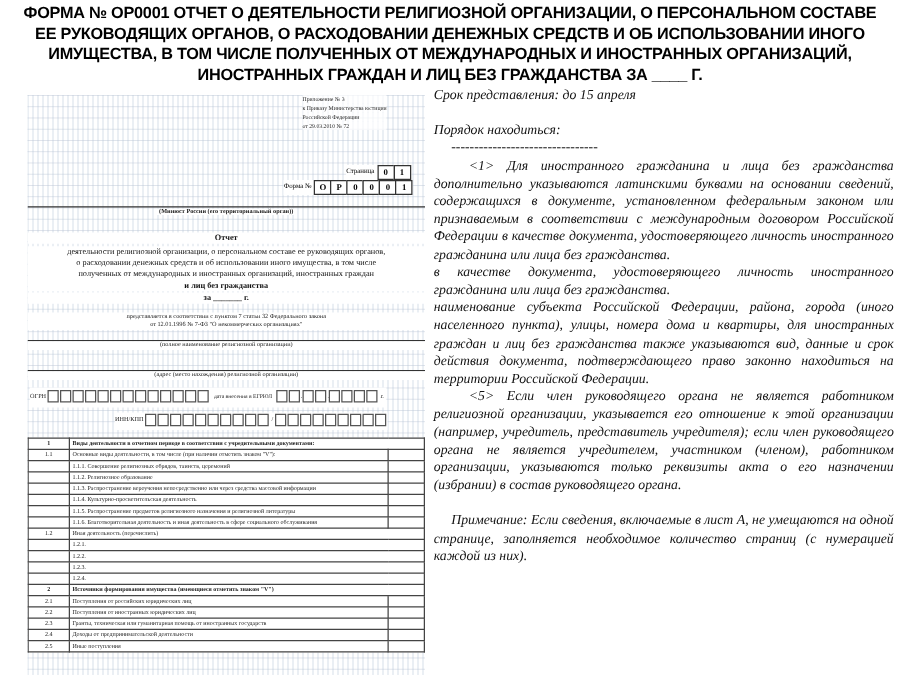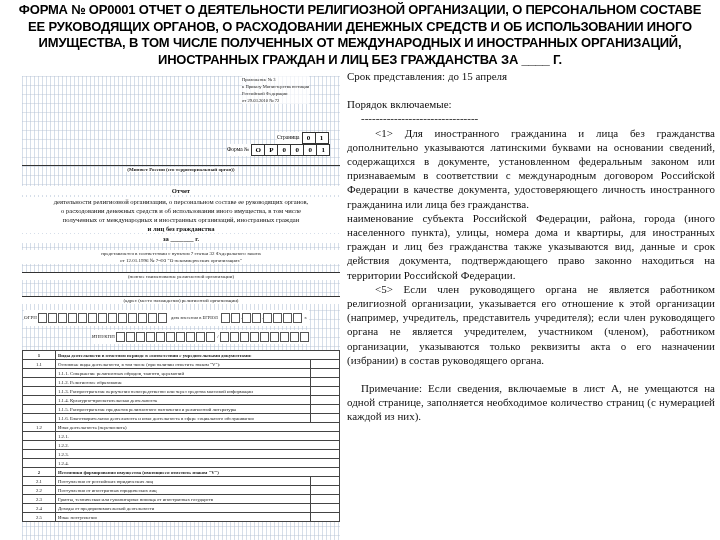--- a/index.html
+++ b/index.html
@@ -20,21 +20,21 @@
   .fi-center { position: absolute; left: 0; width: 318px; text-align: center; font-size: 5px; line-height: 7px; color:#222; }
   .fi-center span { background: #fff; padding: 0 2px; }
   .fi-report { position: absolute; left: 0; width: 318px; text-align: center; font-size: 6.6px; line-height: 9px; font-weight: bold; color:#111; background:#fff; }
   .fi-table { position: absolute; left: 0; width: 318px; border-collapse: collapse; background: #fff; font-size: 4.8px; }
   .fi-table td { border: 1px solid #444; padding: 0 2px; height: 8px; line-height: 7px; color:#222; }
   .fi-table td.num { width: 28px; text-align: center; }
   .fi-table td.chk { width: 24px; }
   .fi-table tr.bold td { font-weight: bold; }
   .sq { display:inline-block; width:7px; height:8px; border:1px solid #555; margin-right:1px; vertical-align:middle; background:#fff;}
   .right-col { position: absolute; left: 347px; top: 69px; width: 368px; font-family: "Liberation Serif", serif; font-size: 11px; line-height: 14.2px; color: #111; }
-  .right-col p { margin: 0; text-align: justify; }
+  .right-col p { margin: 0; text-align: justify; font-style: italic; }
   .ind { text-indent: 28px; }
   .ind2 { text-indent: 14px; }
   .gap { height: 14px; }
 </style>
 </head>
 <body>
 
 <div class="title">ФОРМА № ОР0001 ОТЧЕТ О ДЕЯТЕЛЬНОСТИ РЕЛИГИОЗНОЙ ОРГАНИЗАЦИИ, О ПЕРСОНАЛЬНОМ СОСТАВЕ ЕЕ РУКОВОДЯЩИХ ОРГАНОВ, О РАСХОДОВАНИИ ДЕНЕЖНЫХ СРЕДСТВ И ОБ ИСПОЛЬЗОВАНИИ ИНОГО ИМУЩЕСТВА, В ТОМ ЧИСЛЕ ПОЛУЧЕННЫХ ОТ МЕЖДУНАРОДНЫХ И ИНОСТРАННЫХ ОРГАНИЗАЦИЙ, ИНОСТРАННЫХ ГРАЖДАН И ЛИЦ БЕЗ ГРАЖДАНСТВА ЗА ____ Г.</div>
 
 <div class="form-image">
@@ -184,20 +184,21 @@
           <td>Иные поступления</td>
           <td class="chk"></td>
         </tr>
       </tbody>
   </table>
 </div>
 
 <div class="right-col">
   <p>Срок представления: до 15 апреля</p>
   <div class="gap"></div>
-  <p>Порядок включаемые:</p>
+  <p>Порядок находиться:</p>
   <p class="ind2">--------------------------------</p>
   <p class="ind">&lt;1&gt; Для иностранного гражданина и лица без гражданства дополнительно указываются латинскими буквами на основании сведений, содержащихся в документе, установленном федеральным законом или признаваемым в соответствии с международным договором Российской Федерации в качестве документа, удостоверяющего личность иностранного гражданина или лица без гражданства.</p>
+  <p>в качестве документа, удостоверяющего личность иностранного гражданина или лица без гражданства.</p>
   <p>наименование субъекта Российской Федерации, района, города (иного населенного пункта), улицы, номера дома и квартиры, для иностранных граждан и лиц без гражданства также указываются вид, данные и срок действия документа, подтверждающего право законно находиться на территории Российской Федерации.</p>
   <p class="ind">&lt;5&gt; Если член руководящего органа не является работником религиозной организации, указывается его отношение к этой организации (например, учредитель, представитель учредителя); если член руководящего органа не является учредителем, участником (членом), работником организации, указываются только реквизиты акта о его назначении (избрании) в состав руководящего органа.</p>
   <div class="gap"></div>
   <p class="ind2">Примечание: Если сведения, включаемые в лист А, не умещаются на одной странице, заполняется необходимое количество страниц (с нумерацией каждой из них).</p>
 </div>
 
 </body></html>

